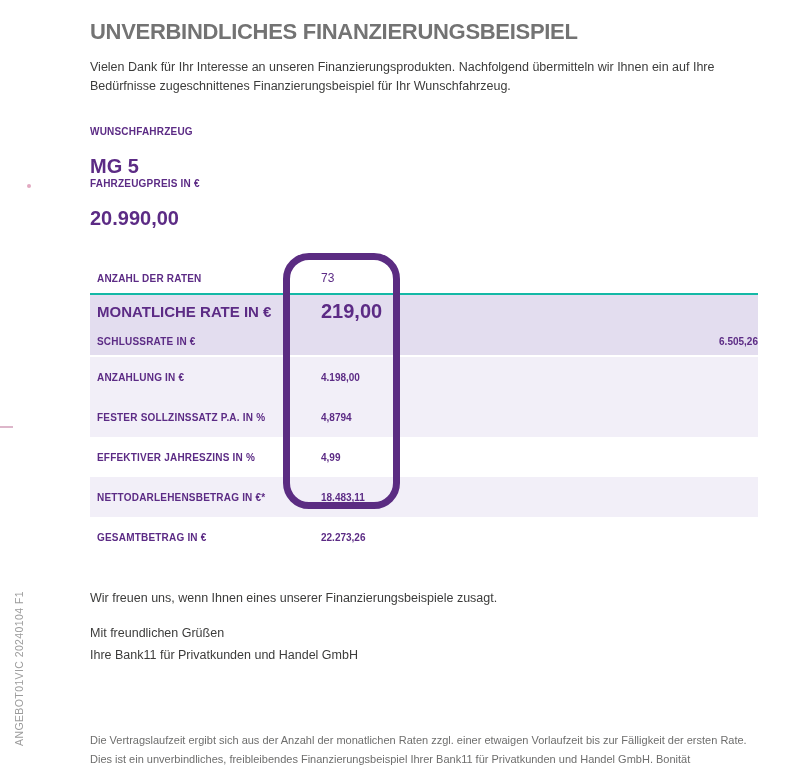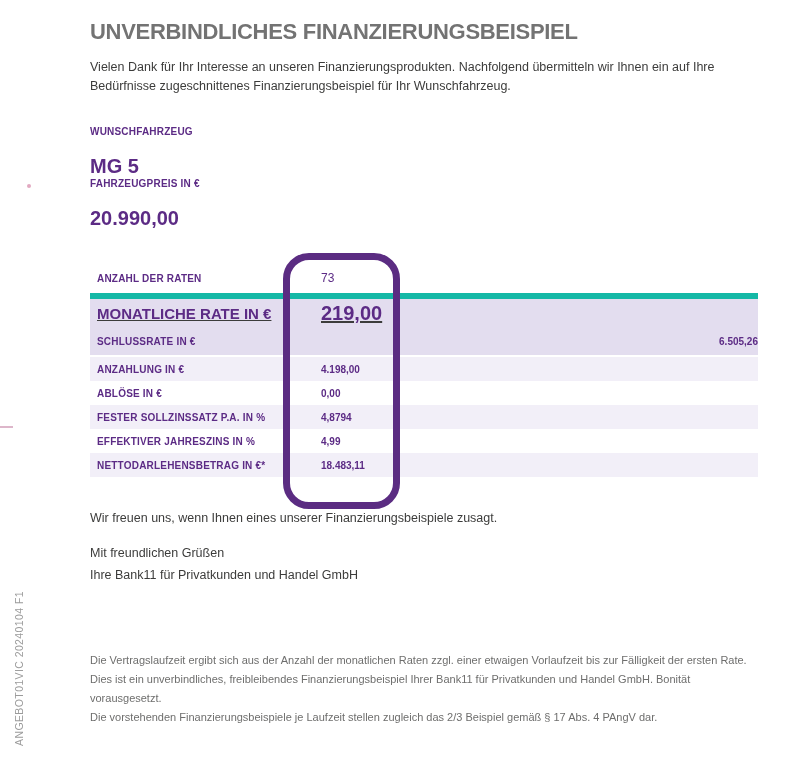--- a/index.html
+++ b/index.html
@@ -56,34 +56,34 @@
     font-size: 10px; font-weight: bold; letter-spacing: 0.2px;
     color: #5c2b85;
   }
   .big-purple-value {
     margin-top: 18px;
     font-size: 20px; font-weight: bold; color: #5c2b85;
   }
 
   
   .ftable { position: relative; margin-top: 33px; width: 668px; }
-  .frow { display: flex; align-items: center; height: 24px; }
+  .frow { display: flex; align-items: center; height: 40px; }
   .frow .lbl {
     width: 212px; padding-left: 7px; flex-shrink: 0;
     font-size: 10px; font-weight: bold; letter-spacing: 0.2px;
     color: #5c2b85;
   }
   .frow .val {
     padding-left: 19px;
     font-size: 10px; font-weight: bold; color: #5c2b85;
   }
   .r-first { height: 30px; }
   .r-first .val { font-weight: normal; font-size: 12px; }
   .r-band { background: #e3ddef; }
-  .r-band-main { height: 34px; border-top: 6px solid #14b8a6; text-decoration: underline; }
+  .r-band-main { height: 34px; border-top: 2px solid #14b8a6; }
   .r-band-main .lbl { font-size: 15px; letter-spacing: 0; }
   .r-band-main .val { font-size: 20px; }
   .r-band-sub { height: 28px; margin-bottom: 2px; justify-content: space-between; }
   .r-alt { background: #f2eff8; }
 
   .overlay-frame {
     position: absolute; left: 193px; top: -10px;
     width: 117px; height: 256px;
     border: 7px solid #5b2c82; border-radius: 26px;
     pointer-events: none; z-index: 2;
@@ -139,35 +139,35 @@
         <div class="val">219,00</div>
       </div>
       <div class="frow r-band r-band-sub">
         <div class="lbl">SCHLUSSRATE IN €</div>
         <div class="val">6.505,26</div>
       </div>
       <div class="frow r-alt">
         <div class="lbl">ANZAHLUNG IN €</div>
         <div class="val">4.198,00</div>
       </div>
-      <div class="frow">
-        <div class="lbl">ABLÖSE IN €</div>
-        <div class="val">0,00</div>
-      </div>
       <div class="frow r-alt">
         <div class="lbl">FESTER SOLLZINSSATZ P.A. IN %</div>
         <div class="val">4,8794</div>
       </div>
       <div class="frow">
         <div class="lbl">EFFEKTIVER JAHRESZINS IN %</div>
         <div class="val">4,99</div>
       </div>
       <div class="frow r-alt">
         <div class="lbl">NETTODARLEHENSBETRAG IN €*</div>
         <div class="val">18.483,11</div>
+      </div>
+      <div class="frow">
+        <div class="lbl">GESAMTBETRAG IN €</div>
+        <div class="val">22.273,26</div>
       </div>
     </div>
 
 
     <div class="closing">
       <div>Wir freuen uns, wenn Ihnen eines unserer Finanzierungsbeispiele zusagt.</div>
       <div class="closing-gap"></div>
       <div>Mit freundlichen Grüßen</div>
       <div>Ihre Bank11 für Privatkunden und Handel GmbH</div>
     </div>

